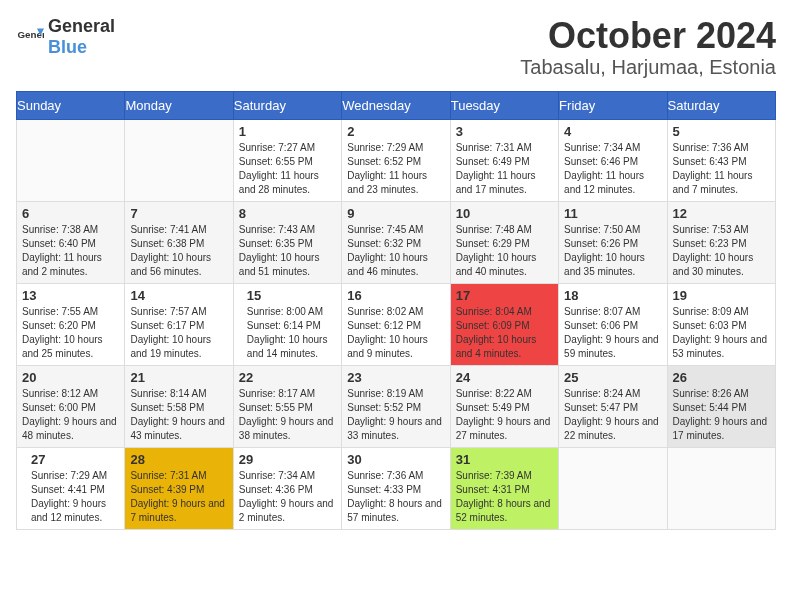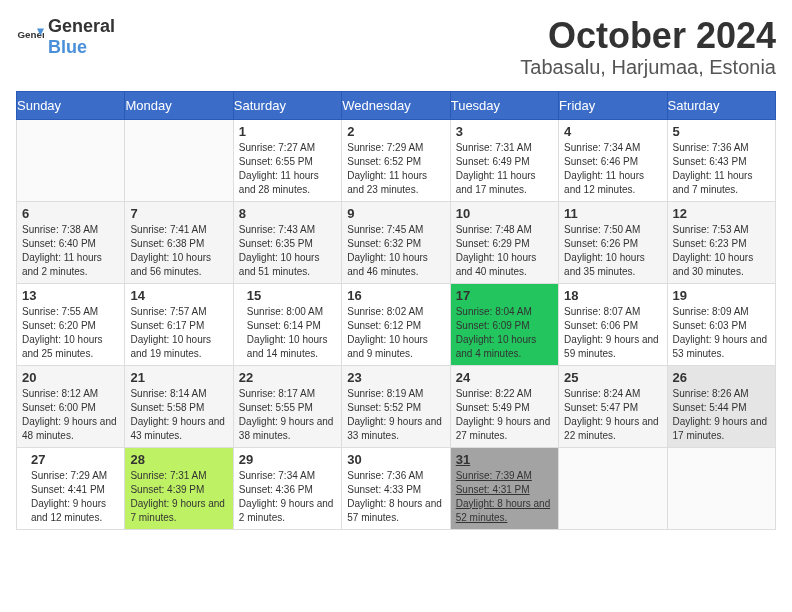--- a/index.html
+++ b/index.html
@@ -185,21 +185,21 @@
           <div class="day-info">Sunrise: 7:57 AM<br>Sunset: 6:17 PM<br>Daylight: 10 hours and 19 minutes.</div>
         </td>
         <td style="background: rgb(255, 255, 255); padding-left: 13px;">
           <span class="day-number">15</span>
           <div class="day-info">Sunrise: 8:00 AM<br>Sunset: 6:14 PM<br>Daylight: 10 hours and 14 minutes.</div>
         </td>
         <td style="background: rgb(255, 255, 255);">
           <span class="day-number">16</span>
           <div class="day-info">Sunrise: 8:02 AM<br>Sunset: 6:12 PM<br>Daylight: 10 hours and 9 minutes.</div>
         </td>
-        <td style="background: #22c55e;">
+        <td style="background: #ef4444;">
           <span class="day-number">17</span>
           <div class="day-info">Sunrise: 8:04 AM<br>Sunset: 6:09 PM<br>Daylight: 10 hours and 4 minutes.</div>
         </td>
         <td style="background: rgb(255, 255, 255);">
           <span class="day-number">18</span>
           <div class="day-info">Sunrise: 8:07 AM<br>Sunset: 6:06 PM<br>Daylight: 9 hours and 59 minutes.</div>
         </td>
         <td style="background: rgb(255, 255, 255);">
           <span class="day-number">19</span>
           <div class="day-info">Sunrise: 8:09 AM<br>Sunset: 6:03 PM<br>Daylight: 9 hours and 53 minutes.</div>
@@ -233,33 +233,33 @@
         <td style="background: #e5e5e5;">
           <span class="day-number">26</span>
           <div class="day-info">Sunrise: 8:26 AM<br>Sunset: 5:44 PM<br>Daylight: 9 hours and 17 minutes.</div>
         </td>
       </tr>
       <tr>
         <td style="background: rgb(255, 255, 255); padding-left: 14px;">
           <span class="day-number">27</span>
           <div class="day-info">Sunrise: 7:29 AM<br>Sunset: 4:41 PM<br>Daylight: 9 hours and 12 minutes.</div>
         </td>
-        <td style="background: #bef264; margin-top: 31px;">
+        <td style="background: #eab308; margin-top: 31px;">
           <span class="day-number">28</span>
           <div class="day-info">Sunrise: 7:31 AM<br>Sunset: 4:39 PM<br>Daylight: 9 hours and 7 minutes.</div>
         </td>
         <td style="background: rgb(255, 255, 255);">
           <span class="day-number">29</span>
           <div class="day-info">Sunrise: 7:34 AM<br>Sunset: 4:36 PM<br>Daylight: 9 hours and 2 minutes.</div>
         </td>
         <td style="background: rgb(255, 255, 255);">
           <span class="day-number">30</span>
           <div class="day-info">Sunrise: 7:36 AM<br>Sunset: 4:33 PM<br>Daylight: 8 hours and 57 minutes.</div>
         </td>
-        <td style="background: #a3a3a3; text-decoration: underline;">
+        <td style="background: #bef264;">
           <span class="day-number">31</span>
           <div class="day-info">Sunrise: 7:39 AM<br>Sunset: 4:31 PM<br>Daylight: 8 hours and 52 minutes.</div>
         </td>
         <td class="empty-cell" style="background: rgb(250, 250, 250);"></td>
         <td class="empty-cell" style="background: rgb(250, 250, 250);"></td>
       </tr>
     </tbody>
 </table>
 
 </body></html>

